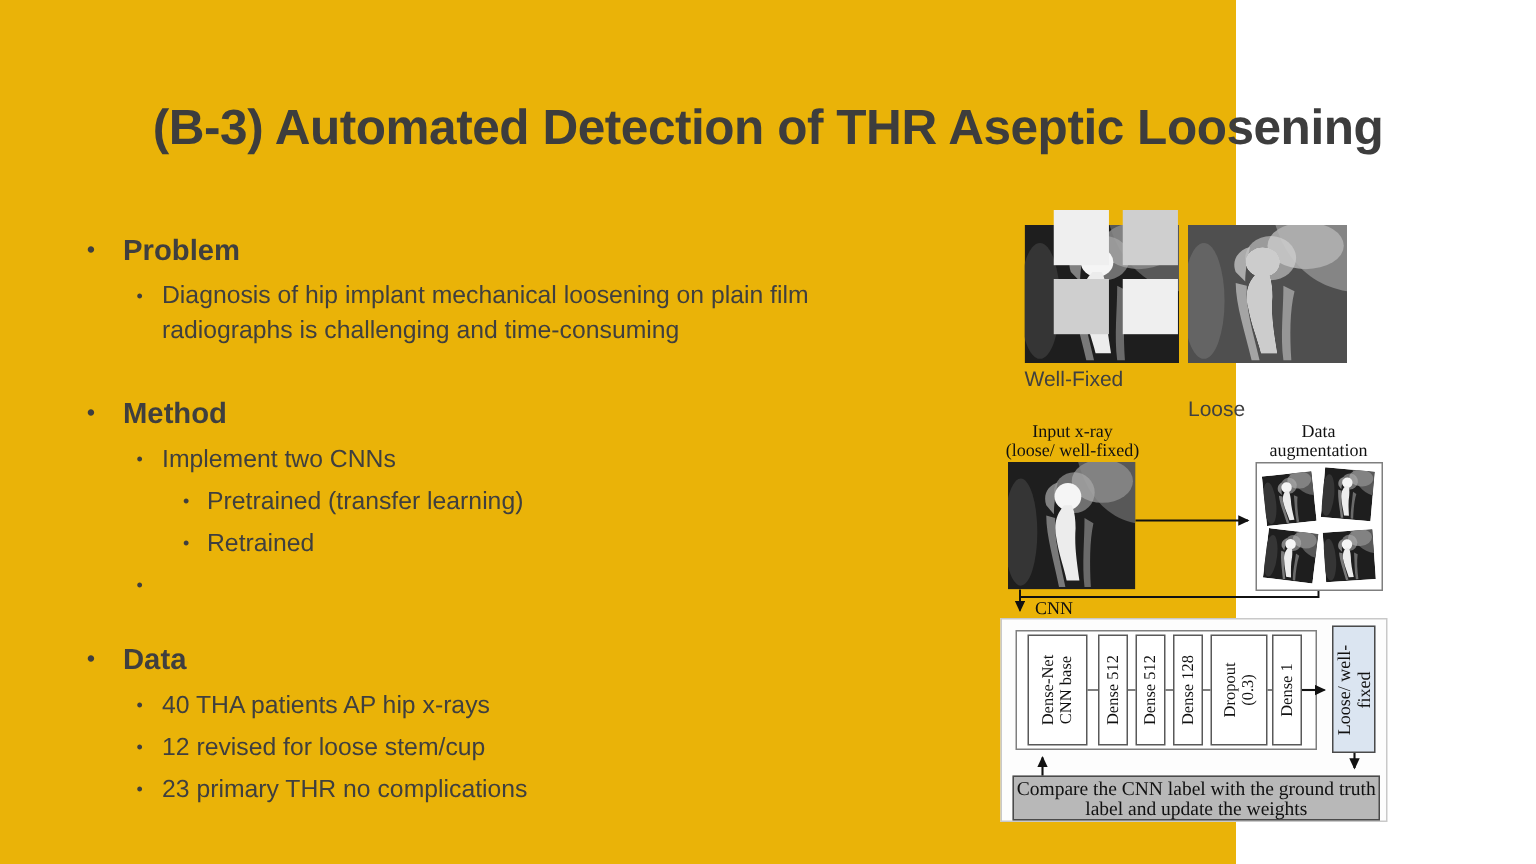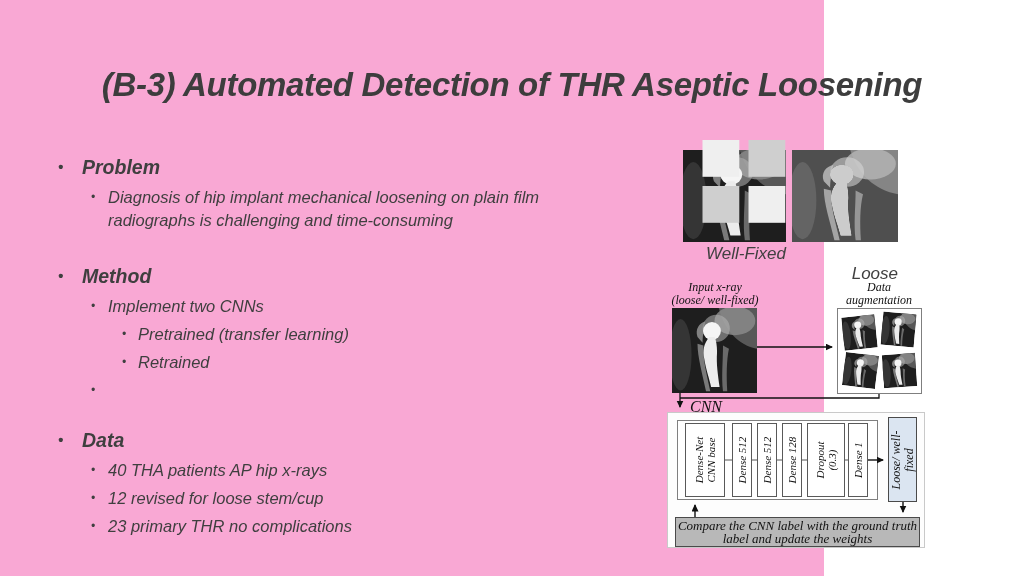--- a/index.html
+++ b/index.html
@@ -1,18 +1,18 @@
 <!DOCTYPE html>
 <html><head>
 <meta charset="utf-8">
 <style>
   * { margin:0; padding:0; box-sizing:border-box; }
   html,body { width:1024px; height:576px; background:#fff; overflow:hidden;
               font-family:"Liberation Sans", sans-serif; }
-  .slide { position:relative; width:824px; height:576px; background:#f9a8d4;font-style:italic; }
+  .slide { position:relative; width:824px; height:576px; background:#eab308; }
 
   
   .title { position:absolute; top:66px; left:0; width:1024px; text-align:center;
            font-size:33px; font-weight:bold; color:#3d3d3d; letter-spacing:-0.3px; }
 
   
   .content { position:absolute; left:58px; top:155px; width:560px; color:#3f3f3f; }
   .section.sec-method { margin-top:32px; }
   .section.sec-data   { margin-top:26px; }
   .row { display:flex; align-items:flex-start; }
@@ -25,37 +25,37 @@
   .l3 { margin-left:64px; }
   .l3 .bullet { width:16px; font-size:12px; line-height:23px; }
   .l2 .txt, .l3 .txt { max-width:505px; }
 
   
   .fig { position:absolute; }
   .fig svg { display:block; width:100%; height:100%; }
   .fig-well { left:683px; top:150px; width:103px; height:92px; }
   .fig-loose { left:792px; top:150px; width:106px; height:92px; }
   .xray-light { filter:brightness(1.55) contrast(0.6); }
-  .fig-label { position:absolute; top:244px; font-size:17px; color:#404040; text-align:right; }
+  .fig-label { position:absolute; top:244px; font-size:14px; color:#404040; text-align:left; }
   .fig-label.well { left:683px; width:103px; }
   .fig-label.loose { left:792px; width:106px;margin-top:20px; }
   .side-marker { position:absolute; left:14px; bottom:10px; width:10px; height:10px; }
 
   
   .diagram { position:absolute; left:660px; top:278px; width:270px; height:280px;
              font-family:"Liberation Serif", serif; color:#111; }
   .dg-label { position:absolute; text-align:center; font-size:12px; line-height:13px; white-space:pre-line; }
   .lbl-input { left:0px; top:3px; width:110px; }
   .lbl-aug   { left:164px; top:3px; width:110px; }
   .input-xray { position:absolute; left:12px; top:30px; width:85px; height:85px; }
   .input-xray svg { display:block; width:100%; height:100%; }
   .aug-box { position:absolute; left:177px; top:30px; width:85px; height:86px;
              background:#fff; border:1px solid #7f7f7f; }
   .aug-box svg { display:block; width:100%; height:100%; }
-  .lbl-cnn { position:absolute; left:30px; top:120px; font-size:16px; }
+  .lbl-cnn { position:absolute; left:30px; top:120px; font-size:12px; }
   .cnn-outer { position:absolute; left:7px; top:134px; width:258px; height:136px;
                background:#fdfdfd; border:1px solid #c9c9c9; }
   .cnn-inner { position:absolute; left:17px; top:142px; width:201px; height:80px;
                background:#fff; border:1px solid #7f7f7f; }
   .layer { position:absolute; top:145px; height:74px; background:#fff; border:1px solid #595959;
            display:flex; align-items:center; justify-content:center; overflow:visible; }
   .layer .vtext { display:block; width:74px; transform:rotate(-90deg); text-align:center;
                   font-size:11px; line-height:12px; white-space:pre-line; flex:0 0 auto; }
   .layer.b1 { left:25px;  width:40px; }
   .layer.b2 { left:72px;  width:20px; }

